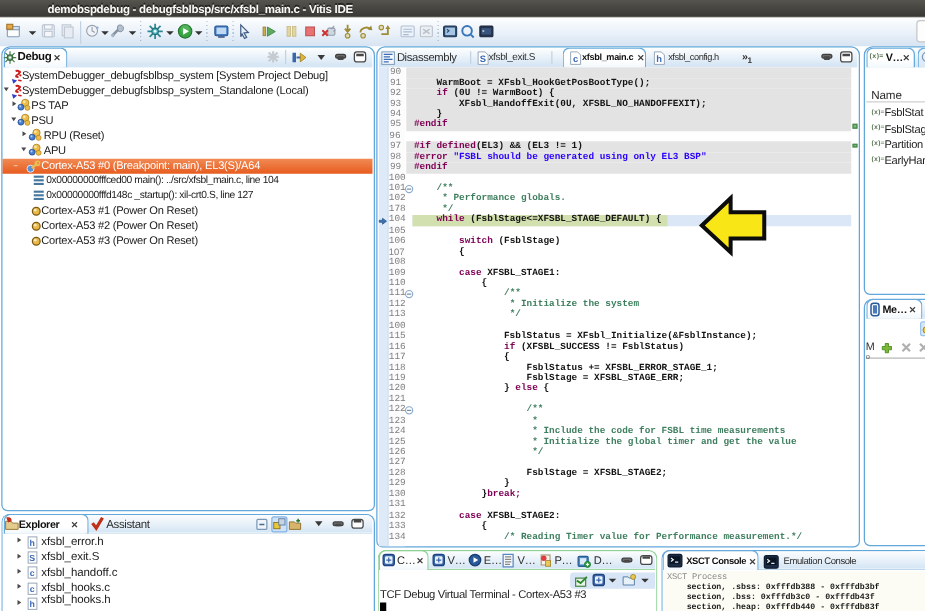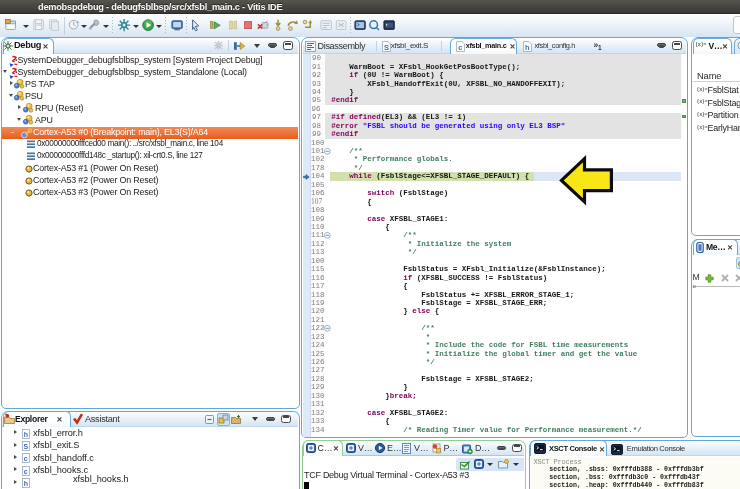--- a/index.html
+++ b/index.html
@@ -312,21 +312,21 @@
 <svg class="i" style="left:22px;top:465.79999999999995px" width="8" height="10" viewBox="0 0 8 10">
     <rect x="0.5" y="0.5" width="7" height="9" fill="#fff" stroke="#9aa8b8" stroke-width="0.8"></rect>
     <text x="3.8" y="7.8" font-size="7" font-weight="bold" fill="#3a6ab8" text-anchor="middle" font-family="Liberation Sans">c</text>
   </svg>
 <div class="erow" style="left:33px;top:464.99999999999994px;">xfsbl_hooks.c</div>
 <div class="exp c" style="left:14px;top:479.8px;"></div>
 <svg class="i" style="left:22px;top:478.2px" width="8" height="10" viewBox="0 0 8 10">
     <rect x="0.5" y="0.5" width="7" height="9" fill="#fff" stroke="#9aa8b8" stroke-width="0.8"></rect>
     <text x="3.8" y="7.8" font-size="7" font-weight="bold" fill="#3a6ab8" text-anchor="middle" font-family="Liberation Sans">h</text>
   </svg>
-<div class="erow" style="left:33px;top:474px;margin-left:40px;">xfsbl_hooks.h</div>
+<div class="erow" style="left:33px;top:474px;">xfsbl_hooks.h</div>
 <div class="tl" style="left:317.5px;top:40.6px;font-size:9px;letter-spacing:-0.3px;color:#2e2e2e;">Disassembly</div>
 <svg class="i" style="left:304.5px;top:40.5px" width="11" height="11" viewBox="0 0 11 11">
     <rect x="0.5" y="0.5" width="10" height="10" fill="#f4f8fc" stroke="#7a9ab8" stroke-width="0.8"></rect>
     <path d="M2 2.5h7M2 4.5h5M2 6.5h7M2 8.5h4" stroke="#3a6ab8" stroke-width="1"></path>
   </svg>
 <div class="sep" style="left:375.5px;top:41px;height:10px;"></div>
 <svg class="i" style="left:381.5px;top:40.5px" width="9" height="11" viewBox="0 0 9 11">
     <path d="M0.5 0.5h5.5l2.5 2.5v7.5H0.5z" fill="#fff" stroke="#9aa8b8" stroke-width="0.8"></path>
     <text x="4.4" y="8.6" font-size="7.5" font-weight="bold" fill="#3a6ab8" text-anchor="middle" font-family="Liberation Sans">S</text>
   </svg>
@@ -383,21 +383,21 @@
 <div class="cl" style="left:331.2px;top:155.48000000000002px;font-size:7.5px;line-height:8.44px;">    <span class="cm"> * Performance globals.</span></div>
 <div class="a" style="left:311.0px;top:163.92000000000002px;width:10px;height:8.44px;font-family:'Liberation Mono',monospace;font-size:7.5px;line-height:8.44px;color:#7e7e7e;text-align:right;">178</div>
 <div class="cl" style="left:331.2px;top:163.92000000000002px;font-size:7.5px;line-height:8.44px;">    <span class="cm"> */</span></div>
 <div class="a" style="left:311.0px;top:172.36px;width:10px;height:8.44px;font-family:'Liberation Mono',monospace;font-size:7.5px;line-height:8.44px;color:#7e7e7e;text-align:right;">104</div>
 <div class="a" style="left:330.0px;top:172.36px;width:350.5px;height:8.44px;background:#dbe7f7;"></div>
 <div class="a" style="left:330.0px;top:172.36px;width:204px;height:8.44px;background:#d2dfae;"></div>
 <div class="cl" style="left:331.2px;top:172.36px;font-size:7.5px;line-height:8.44px;">    <span class="k">while</span> (FsblStage&lt;=XFSBL_STAGE_DEFAULT) {</div>
 <div class="a" style="left:311.0px;top:180.8px;width:10px;height:8.44px;font-family:'Liberation Mono',monospace;font-size:7.5px;line-height:8.44px;color:#7e7e7e;text-align:right;">105</div>
 <div class="a" style="left:311.0px;top:189.24px;width:10px;height:8.44px;font-family:'Liberation Mono',monospace;font-size:7.5px;line-height:8.44px;color:#7e7e7e;text-align:right;">106</div>
 <div class="cl" style="left:331.2px;top:189.24px;font-size:7.5px;line-height:8.44px;">        <span class="k">switch</span> (FsblStage)</div>
-<div class="a" style="left:311.0px;top:197.68px;width:10px;height:8.44px;font-family:Liberation Serif, serif;font-size:7.5px;line-height:8.44px;color:#7e7e7e;text-align:right;">107</div>
+<div class="a" style="left:311.0px;top:197.68px;width:10px;height:8.44px;font-family:Liberation Sans, sans-serif;font-size:7.5px;line-height:8.44px;color:#7e7e7e;text-align:right;">107</div>
 <div class="cl" style="left:331.2px;top:197.68px;font-size:7.5px;line-height:8.44px;">        {</div>
 <div class="a" style="left:311.0px;top:206.12px;width:10px;height:8.44px;font-family:'Liberation Mono',monospace;font-size:7.5px;line-height:8.44px;color:#7e7e7e;text-align:right;">108</div>
 <div class="a" style="left:311.0px;top:214.56px;width:10px;height:8.44px;font-family:'Liberation Mono',monospace;font-size:7.5px;line-height:8.44px;color:#7e7e7e;text-align:right;">109</div>
 <div class="cl" style="left:331.2px;top:214.56px;font-size:7.5px;line-height:8.44px;">        <span class="k">case</span> XFSBL_STAGE1:</div>
 <div class="a" style="left:311.0px;top:223.0px;width:10px;height:8.44px;font-family:'Liberation Mono',monospace;font-size:7.5px;line-height:8.44px;color:#7e7e7e;text-align:right;">110</div>
 <div class="cl" style="left:331.2px;top:223.0px;font-size:7.5px;line-height:8.44px;">            {</div>
 <div class="a" style="left:311.0px;top:231.44px;width:10px;height:8.44px;font-family:'Liberation Mono',monospace;font-size:7.5px;line-height:8.44px;color:#7e7e7e;text-align:right;">111</div>
 <div class="cl" style="left:331.2px;top:231.44px;font-size:7.5px;line-height:8.44px;">                <span class="cm">/**</span></div>
 <div class="a" style="left:311.0px;top:239.88px;width:10px;height:8.44px;font-family:'Liberation Mono',monospace;font-size:7.5px;line-height:8.44px;color:#7e7e7e;text-align:right;">112</div>
 <div class="cl" style="left:331.2px;top:239.88px;font-size:7.5px;line-height:8.44px;">                <span class="cm"> * Initialize the system</span></div>

